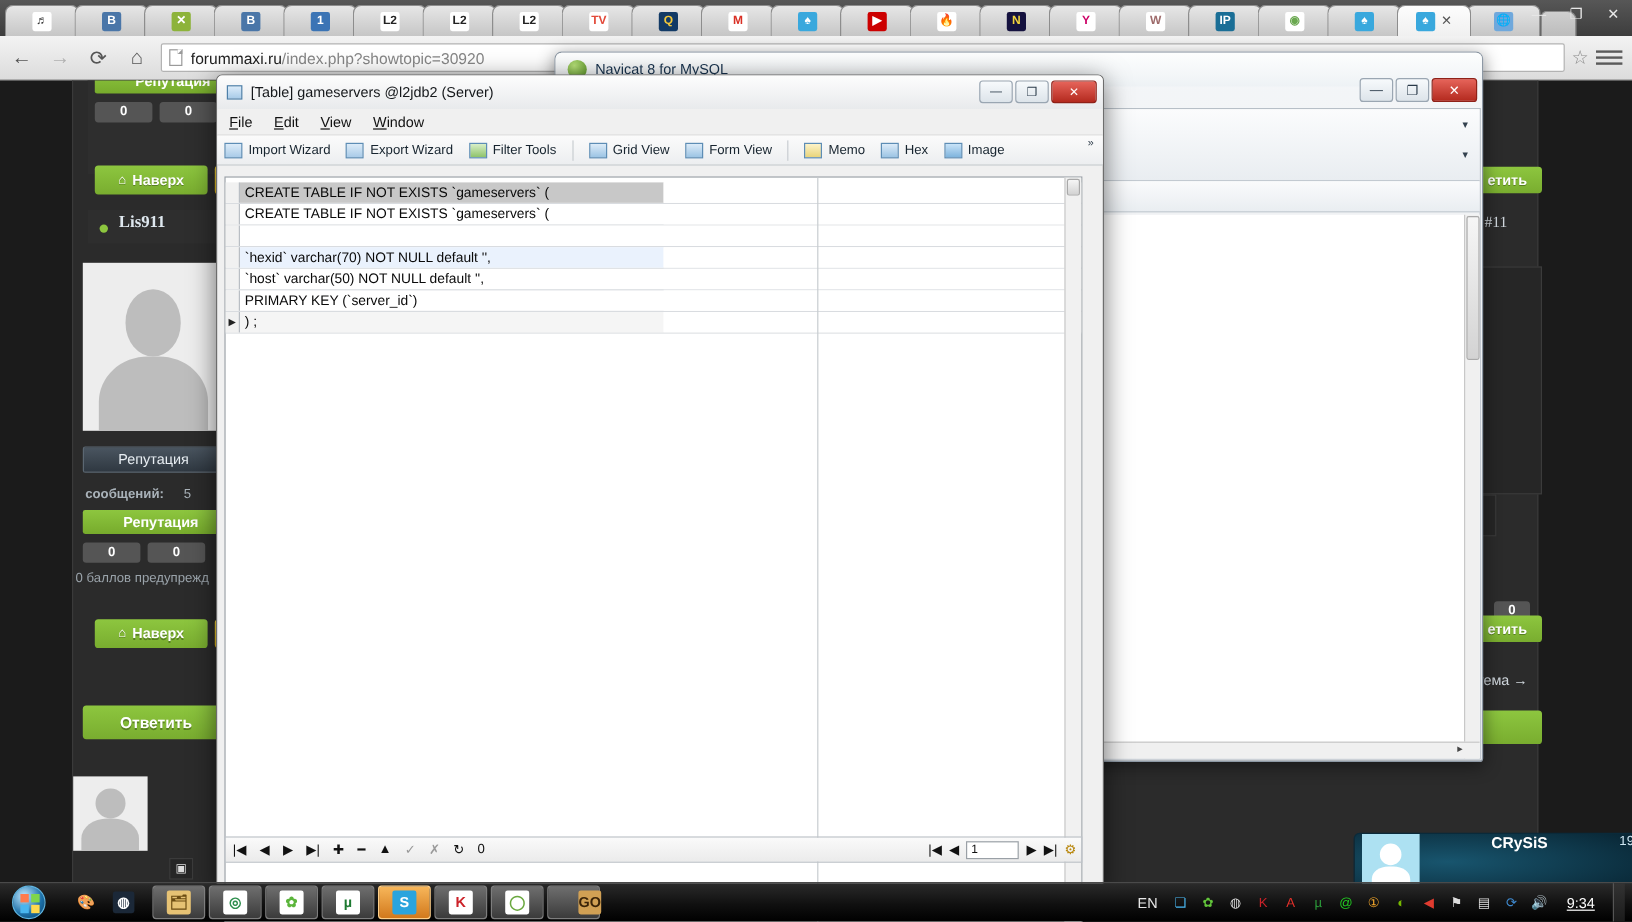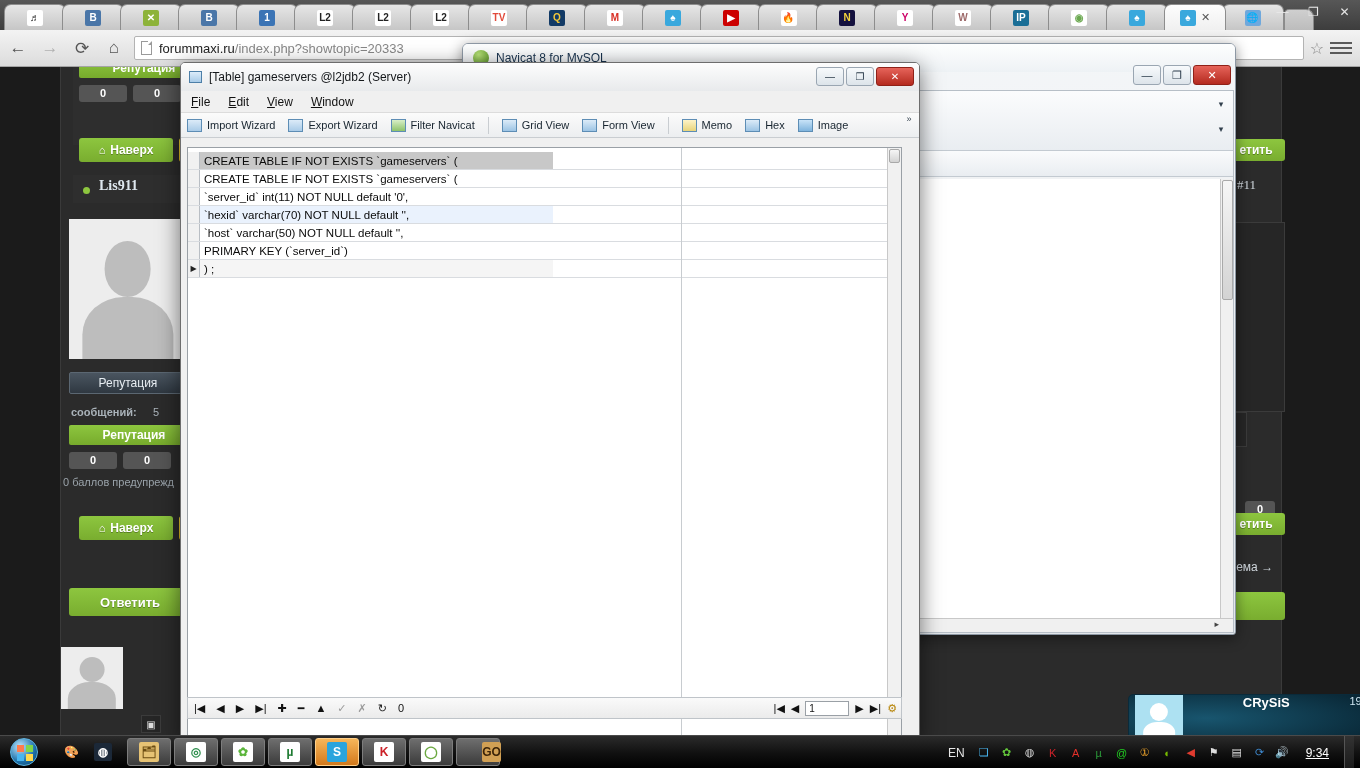--- a/index.html
+++ b/index.html
@@ -339,21 +339,21 @@
       </div>
     </div>
 
     <div class="navbar">
       <div class="navicon">←</div>
       <div class="navicon dim">→</div>
       <div class="navicon">⟳</div>
       <div class="navicon">⌂</div>
       <div class="omnibox">
         <span class="pgicon"></span>
-        <span class="url"><span>forummaxi.ru</span><span class="dim">/index.php?showtopic=20333</span></span>
+        <span class="url"><span>forummaxi.ru</span><span class="dim">/index.php?showtopic=30920</span></span>
       </div>
       <div class="star">☆</div>
       <div class="hamb">
           <i></i>
           <i></i>
           <i></i>
         </div>
     </div>
 
     <div class="page">
@@ -652,21 +652,21 @@
           <div class="tsm">
             <span class="grid-ico" style="background: linear-gradient(rgb(220, 235, 248), rgb(169, 203, 232));"></span>
             <span>Import Wizard</span>
           </div>
           <div class="tsm">
             <span class="grid-ico" style="background: linear-gradient(rgb(220, 235, 248), rgb(169, 203, 232));"></span>
             <span>Export Wizard</span>
           </div>
           <div class="tsm">
             <span class="grid-ico" style="background: linear-gradient(rgb(216, 239, 200), rgb(142, 195, 106));"></span>
-            <span>Filter Navicat</span>
+            <span>Filter Tools</span>
           </div>
           <div class="sep"></div>
           <div class="tsm">
             <span class="grid-ico" style="background: linear-gradient(rgb(220, 235, 248), rgb(156, 196, 228));"></span>
             <span>Grid View</span>
           </div>
           <div class="tsm">
             <span class="grid-ico" style="background: linear-gradient(rgb(220, 235, 248), rgb(156, 196, 228));"></span>
             <span>Form View</span>
           </div>
@@ -695,21 +695,20 @@
             <div class="cell">CREATE TABLE IF NOT EXISTS `gameservers` (</div>
             <div class="grid-white"></div>
           </div>
           <div class="row">
             <div class="gutter"></div>
             <div class="cell">CREATE TABLE IF NOT EXISTS `gameservers` (</div>
             <div class="grid-white"></div>
           </div>
           <div class="row">
             <div class="gutter"></div>
-            <div class="cell">  `server_id` int(11) NOT NULL default '0',</div>
             <div class="grid-white"></div>
           </div>
           <div class="row hl">
             <div class="gutter"></div>
             <div class="cell">  `hexid` varchar(70) NOT NULL default '',</div>
             <div class="grid-white"></div>
           </div>
           <div class="row">
             <div class="gutter"></div>
             <div class="cell">  `host` varchar(50) NOT NULL default '',</div>

